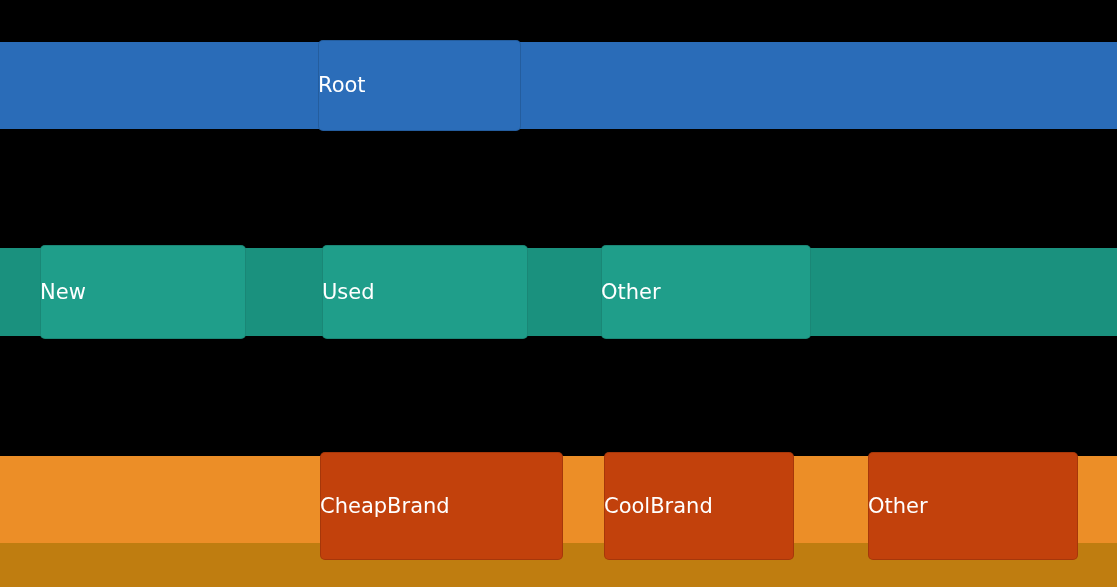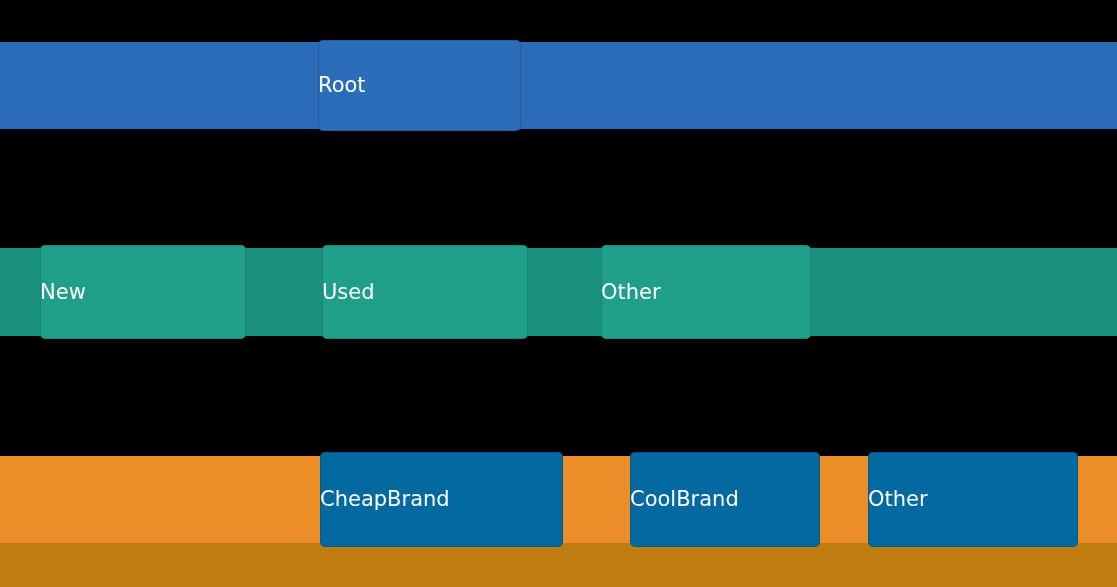--- a/index.html
+++ b/index.html
@@ -35,23 +35,23 @@
     font-size: 21px;
     line-height: 1;
     cursor: pointer;
   }
   .seg span { pointer-events: none; }
   .seg-root       { left: 318px; width: 203px; top: 40px;  height: 91px; background: #2b6db9; }
   .seg-teal       { top: 245px; height: 94px; background: #1f9e8a; }
   .seg-new        { left: 40px;  width: 206px; }
   .seg-used       { left: 322px; width: 206px; }
   .seg-other-l1   { left: 601px; width: 210px; }
-  .seg-orange     { top: 452px; height: 95px; background: #0369a1; }
+  .seg-orange     { top: 452px; height: 108px; background: #c2410c; }
   .seg-cheapbrand { left: 320px; width: 243px; }
-  .seg-coolbrand  { left: 604px; width: 190px; margin-left: 26px; }
+  .seg-coolbrand  { left: 604px; width: 190px; }
   .seg-other-l2   { left: 868px; width: 210px; }
 </style>
 </head>
 <body>
 
 <div class="stage">
 
   <div class="bar bar-root"></div>
   <div class="seg seg-root">
     <span>Root</span>

